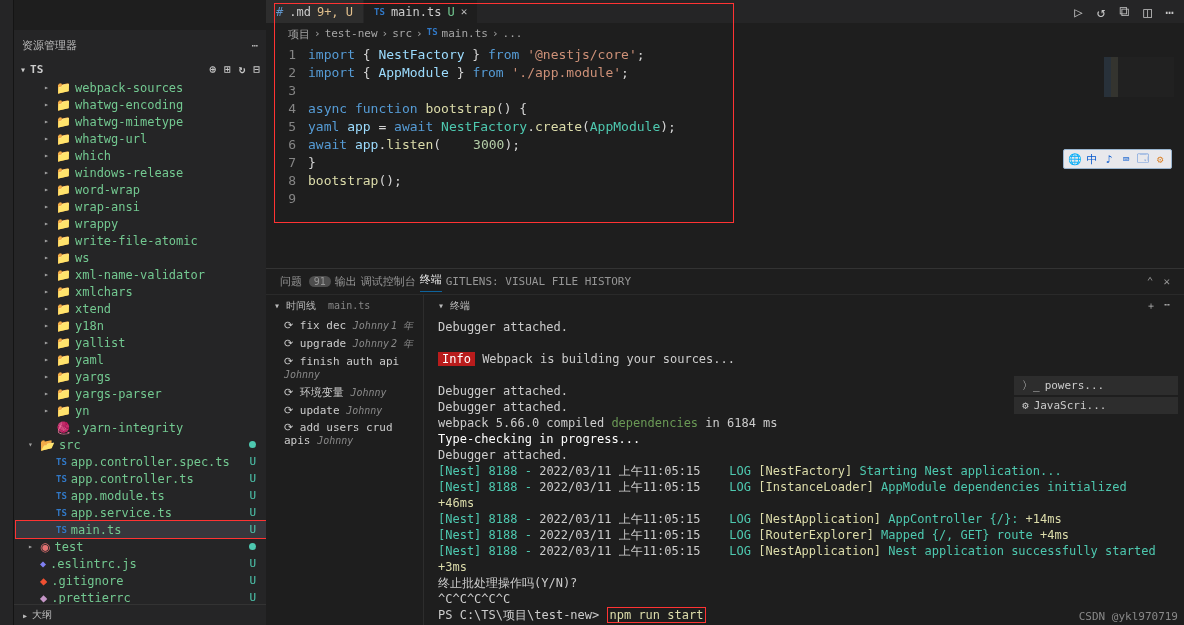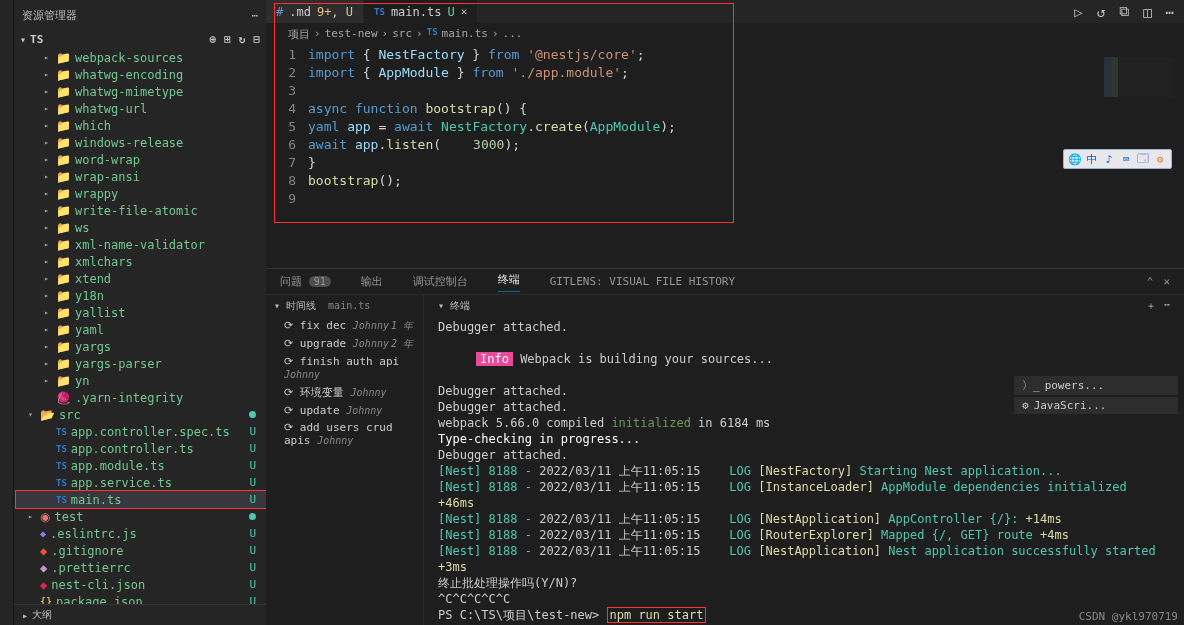--- a/index.html
+++ b/index.html
@@ -16,20 +16,21 @@
     .activity-bar {
       width: 14px;
       background: #252526;
       border-right: 1px solid #141414;
     }
     .sidebar {
       width: 252px;
       background: #252526;
       display: flex;
       flex-direction: column;
+      margin-top: 30px;
     }
     .sb-header {
       display: flex; align-items: center; justify-content: space-between;
       height: 30px; padding: 0 8px; font-size: 11px; color: #bbbbbb;
     }
     .sb-header .icons { display: flex; gap: 10px; color: #c5c5c5; }
     .sb-section-head {
       display: flex; align-items: center; gap: 4px;
       padding: 3px 6px; font-weight: bold; font-size: 11px;
     }
@@ -95,38 +96,38 @@
     .floating-tool {
       position: absolute; right: 12px; top: 126px;
       background: #e8e8ec; border: 1px solid #98b4cf; border-radius: 2px;
       display: flex; gap: 3px; padding: 2px 4px; align-items: center;
     }
     .floating-tool span { width: 14px; height: 14px; display: inline-flex; align-items: center; justify-content: center; font-size: 11px; }
     .bottom-panel {
       flex: 1; display: flex; flex-direction: column; border-top: 1px solid #333333; background: #1e1e1e;
     }
     .panel-tabs {
-      display: flex; height: 26px; align-items: center; padding: 0 14px; gap: 30px;
+      display: flex; height: 26px; align-items: center; padding: 0 14px; gap: 4px;
       font-size: 11px; color: #969696; border-bottom: 1px solid #2a2a2a;
     }
     .panel-tabs .pt { cursor: pointer; }
     .panel-tabs .pt.active { color: #e6e6e6; border-bottom: 1px solid #0e639c; padding-bottom: 4px; }
     .panel-tabs .cnt { background: #4d4d4d; border-radius: 8px; padding: 0 5px; font-size: 10px; }
     .panel-tabs .ext { color: #969696; }
     .panel-tabs .right { margin-left: auto; display: flex; gap: 10px; }
     .panel-body { display: flex; flex: 1; }
     .tl-col { width: 158px; border-right: 1px solid #2d2d2d; display: flex; flex-direction: column; }
     .tl-head { font-size: 10px; padding: 4px 8px; color: #bbbbbb; display: flex; justify-content: space-between; }
     .tl-item { display: flex; justify-content: space-between; padding: 2px 10px 2px 18px; font-size: 11px; color: #cccccc; }
     .tl-item .who { color: #888888; font-style: italic; font-size: 10px; }
     .term-col { flex: 1; display: flex; flex-direction: column; }
     .term-head { font-size: 10px; padding: 4px 14px; color: #bbbbbb; display: flex; justify-content: space-between; }
     .term-head .right { display: flex; gap: 8px; }
     .term-body { flex: 1; padding: 2px 14px; font-family: Consolas, monospace; font-size: 12px; line-height: 16px; color: #cccccc; }
-    .term-body .info-b { background: #ec4899; color: #fff; padding: 0 4px; margin-left: 38px; }
+    .term-body .info-b { background: #b91c1c; color: #fff; padding: 0 4px; }
     .t-yellow { color: #dcdcaa; }
     .t-green { color: #4ec9b0; }
     .t-cyan { color: #ffffff; }
     .t-lgreen { color: #6a9955; }
     .box-red { border: 1px solid #ff3333; padding: 0 2px; }
     .outline-sec {
       border-top: 1px solid #333; padding: 3px 8px; font-size: 10px; color: #bbbbbb;
       display: flex; gap: 4px; align-items: center;
     }
     .right-sidebar {
@@ -452,21 +453,21 @@
                 <span>⋯</span>
               </div>
           </div>
           <div class="term-body">
 <div>Debugger attached.</div>
 <div>&nbsp;</div>
 <div><span class="info-b">Info</span><span> Webpack is building your sources...</span></div>
 <div>&nbsp;</div>
 <div>Debugger attached.</div>
 <div>Debugger attached.</div>
-<div><span>webpack 5.66.0 compiled </span><span class="t-lgreen">initialized</span><span> in 6184 ms</span></div>
+<div><span>webpack 5.66.0 compiled </span><span class="t-lgreen">dependencies</span><span> in 6184 ms</span></div>
 <div class="t-cyan">Type-checking in progress...</div>
 <div>Debugger attached.</div>
 <div><span class="t-green">[Nest] 8188  - </span><span>2022/03/11 上午11:05:15</span>&nbsp;&nbsp;&nbsp;&nbsp;<span class="t-green">LOG</span> <span class="t-yellow">[NestFactory]</span><span class="t-green"> Starting Nest application...</span></div>
 <div><span class="t-green">[Nest] 8188  - </span><span>2022/03/11 上午11:05:15</span>&nbsp;&nbsp;&nbsp;&nbsp;<span class="t-green">LOG</span> <span class="t-yellow">[InstanceLoader]</span><span class="t-green"> AppModule dependencies initialized </span><span class="t-yellow">+46ms</span></div>
 <div><span class="t-green">[Nest] 8188  - </span><span>2022/03/11 上午11:05:15</span>&nbsp;&nbsp;&nbsp;&nbsp;<span class="t-green">LOG</span> <span class="t-yellow">[NestApplication]</span><span class="t-green"> AppController {/}: </span><span class="t-yellow">+14ms</span></div>
 <div><span class="t-green">[Nest] 8188  - </span><span>2022/03/11 上午11:05:15</span>&nbsp;&nbsp;&nbsp;&nbsp;<span class="t-green">LOG</span> <span class="t-yellow">[RouterExplorer]</span><span class="t-green"> Mapped {/, GET} route </span><span class="t-yellow">+4ms</span></div>
 <div><span class="t-green">[Nest] 8188  - </span><span>2022/03/11 上午11:05:15</span>&nbsp;&nbsp;&nbsp;&nbsp;<span class="t-green">LOG</span> <span class="t-yellow">[NestApplication]</span><span class="t-green"> Nest application successfully started </span><span class="t-yellow">+3ms</span></div>
 <div>终止批处理操作吗(Y/N)?</div>
 <div>^C^C^C^C^C</div>
 <div><span>PS C:\TS\项目\test-new&gt; </span><span class="box-red"><span class="t-yellow">npm run start</span></span></div>

